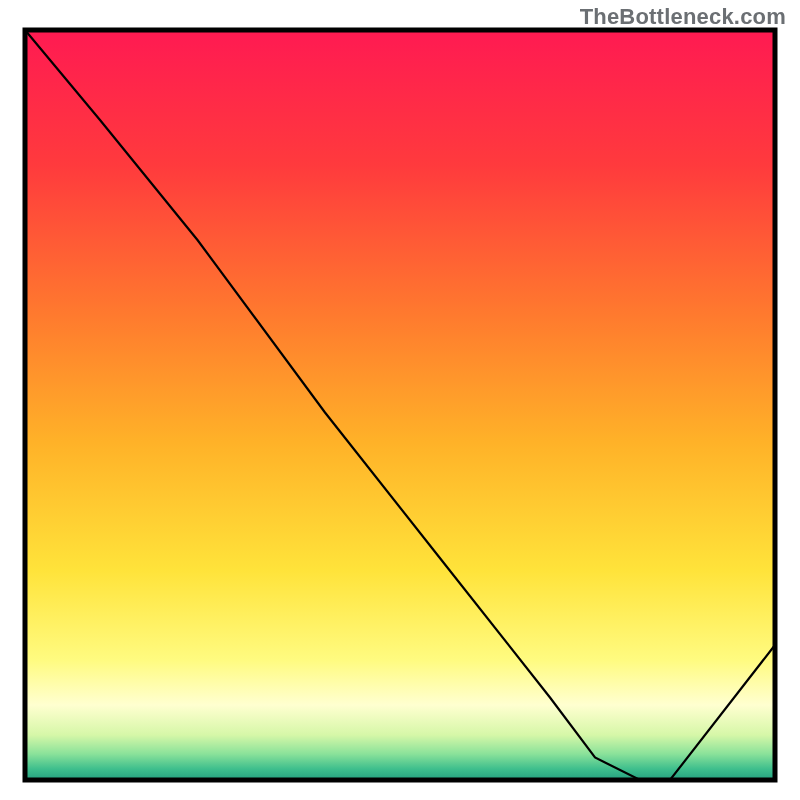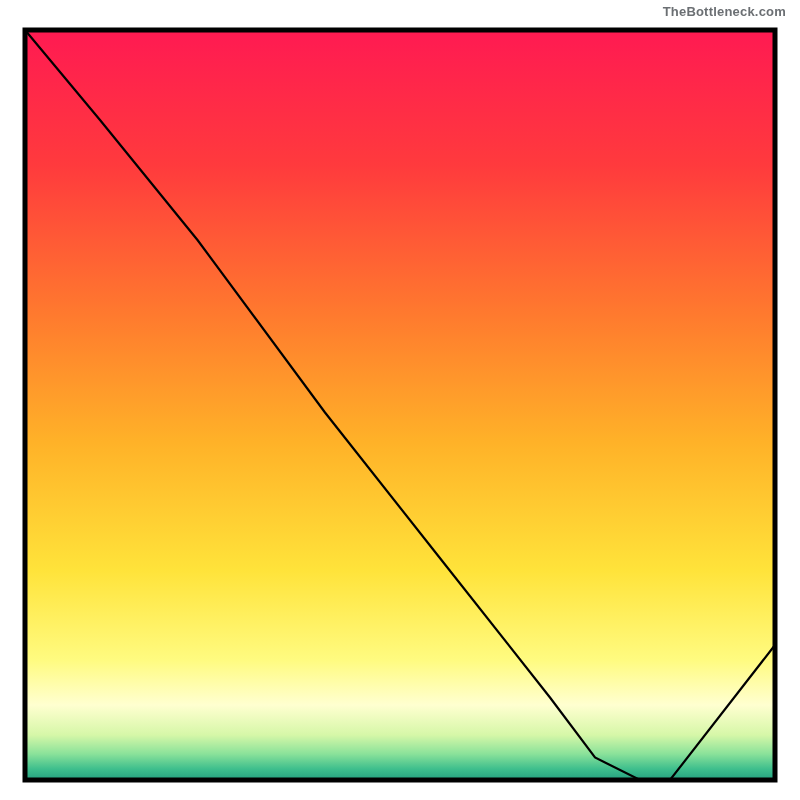--- a/index.html
+++ b/index.html
@@ -13,21 +13,21 @@
   }
   .stage {
     position: relative;
     width: 800px;
     height: 800px;
   }
   .attribution {
     position: absolute;
     top: 4px;
     right: 14px;
-    font-size: 13px;
+    font-size: 22px;
     font-weight: 600;
     color: #6b6f73;
     letter-spacing: 0.2px;
   }
   .axes {
     position: absolute;
     left: 0;
     top: 0;
   }
   .gradient-rect { }

